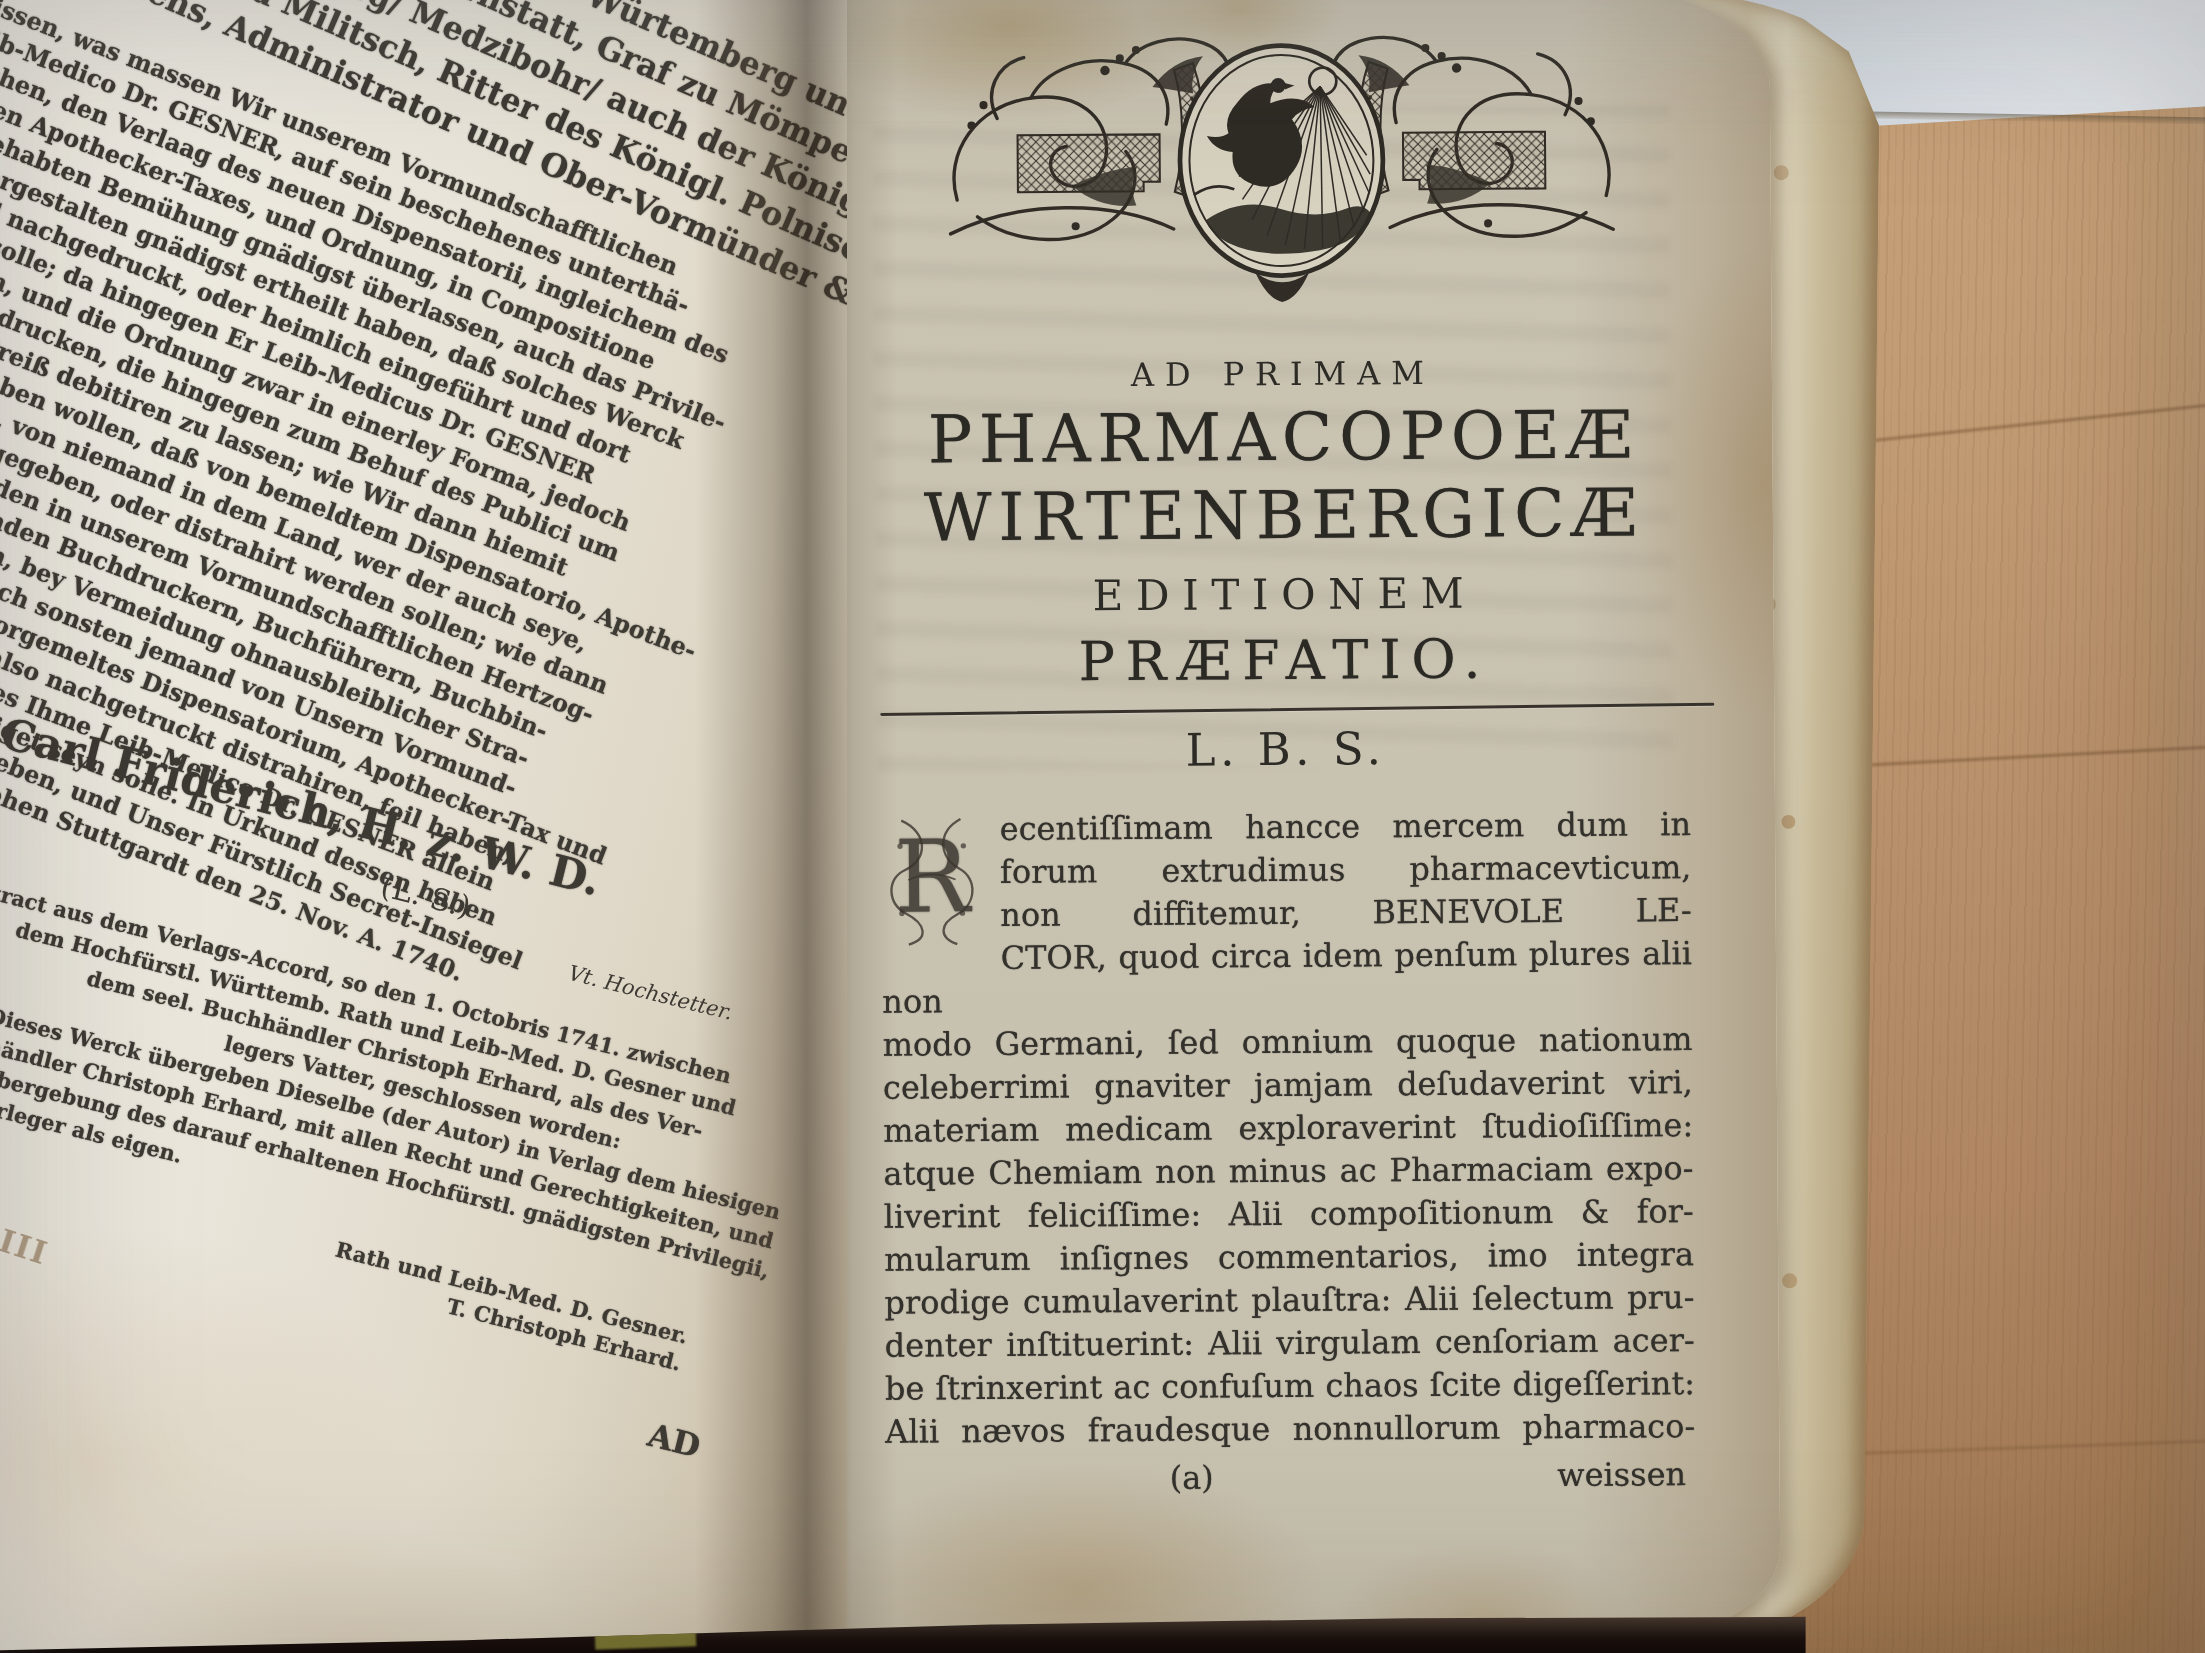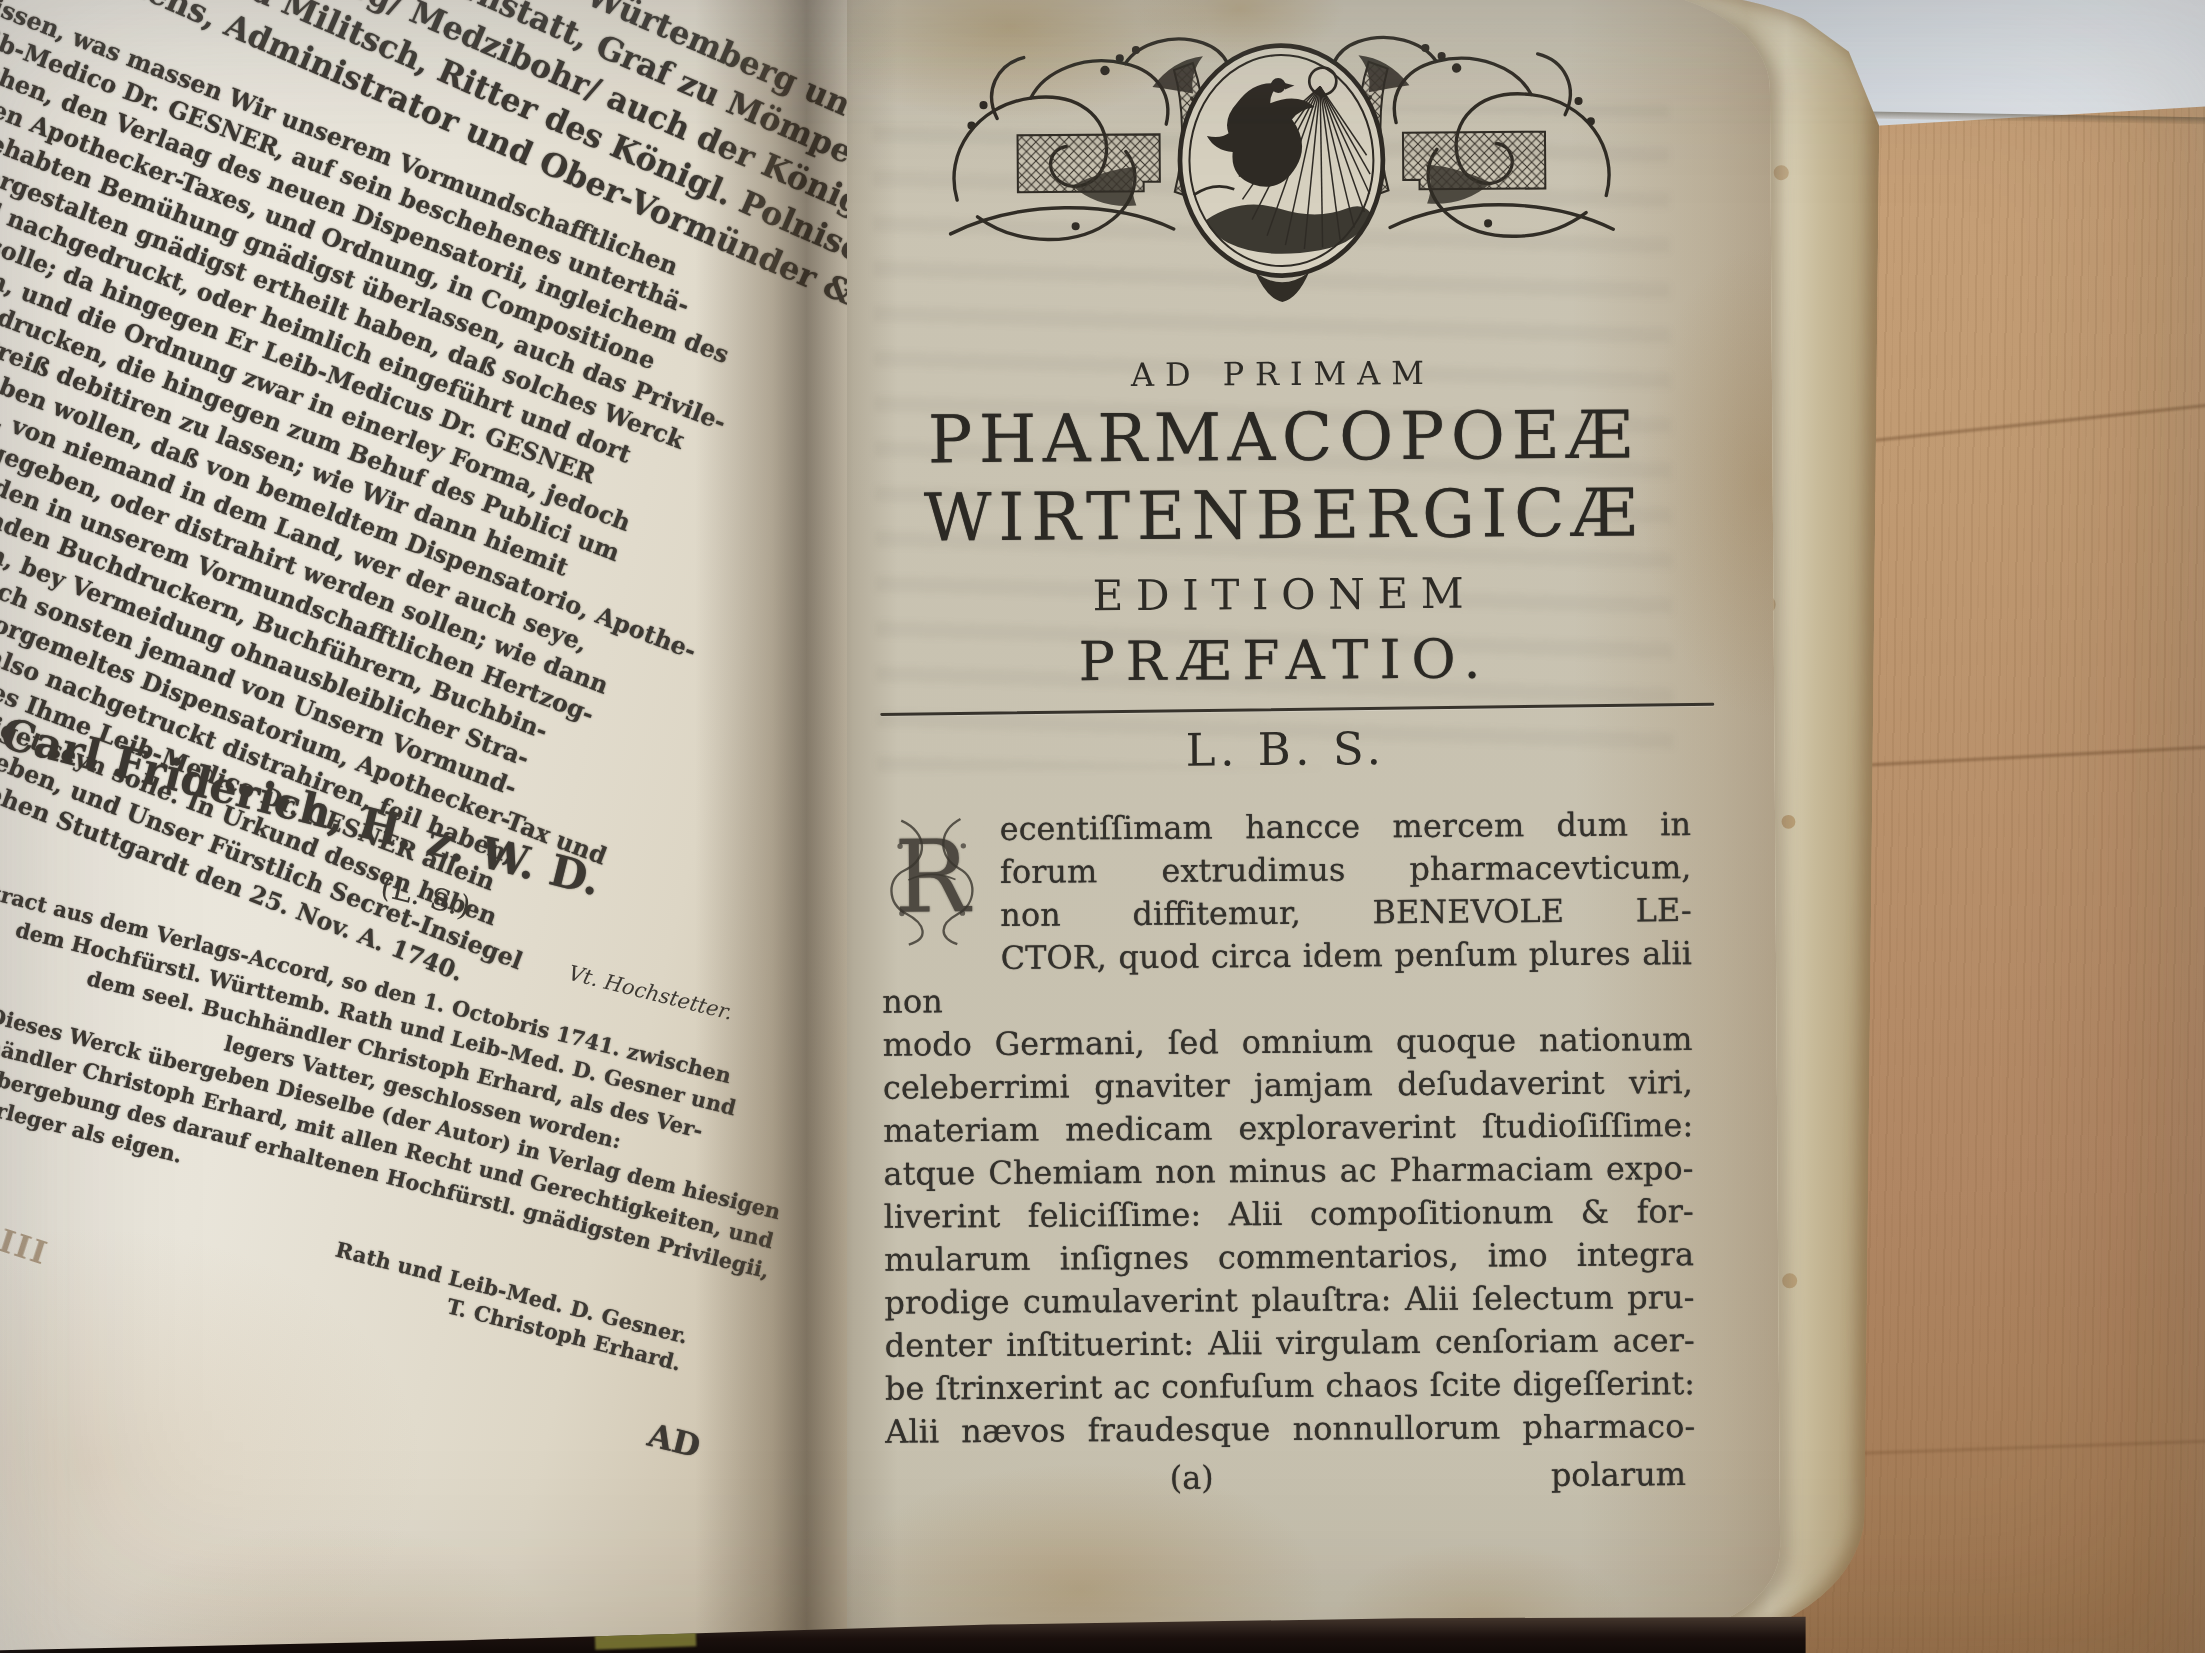--- a/index.html
+++ b/index.html
@@ -224,21 +224,21 @@
             <div class="rp-line">mularum inſignes commentarios, imo integra</div>
             <div class="rp-line">prodige cumulaverint plauſtra: Alii ſelectum pru-</div>
             <div class="rp-line">denter inſtituerint: Alii virgulam cenſoriam acer-</div>
             <div class="rp-line">be ſtrinxerint ac confuſum chaos ſcite digeſſerint:</div>
             <div class="rp-line">Alii nævos fraudesque nonnullorum pharmaco-</div>
           </div>
       </div>
 
       <div class="rp-foot">
         <span class="rp-sigmark">(a)</span>
-        <span class="rp-catch">polarum</span>
+        <span class="rp-catch">weissen</span>
       </div>
 
     </div>
   </div>
 
   <div class="left-page">
     <div class="lp-block lp-a">
         <div class="lp-line lp-head">Wir Friderich, Hertzog zu Würtemberg und Teck, auch in Schle-</div>
         <div class="lp-line lp-head">sien zu Oels und Bernstatt, Graf zu Mömpelgard, Herr zu Heiden-</div>
         <div class="lp-line lp-head">heim/ Sternberg/ Medzibohr/ auch der Königlichen Burg-Lehen</div>

